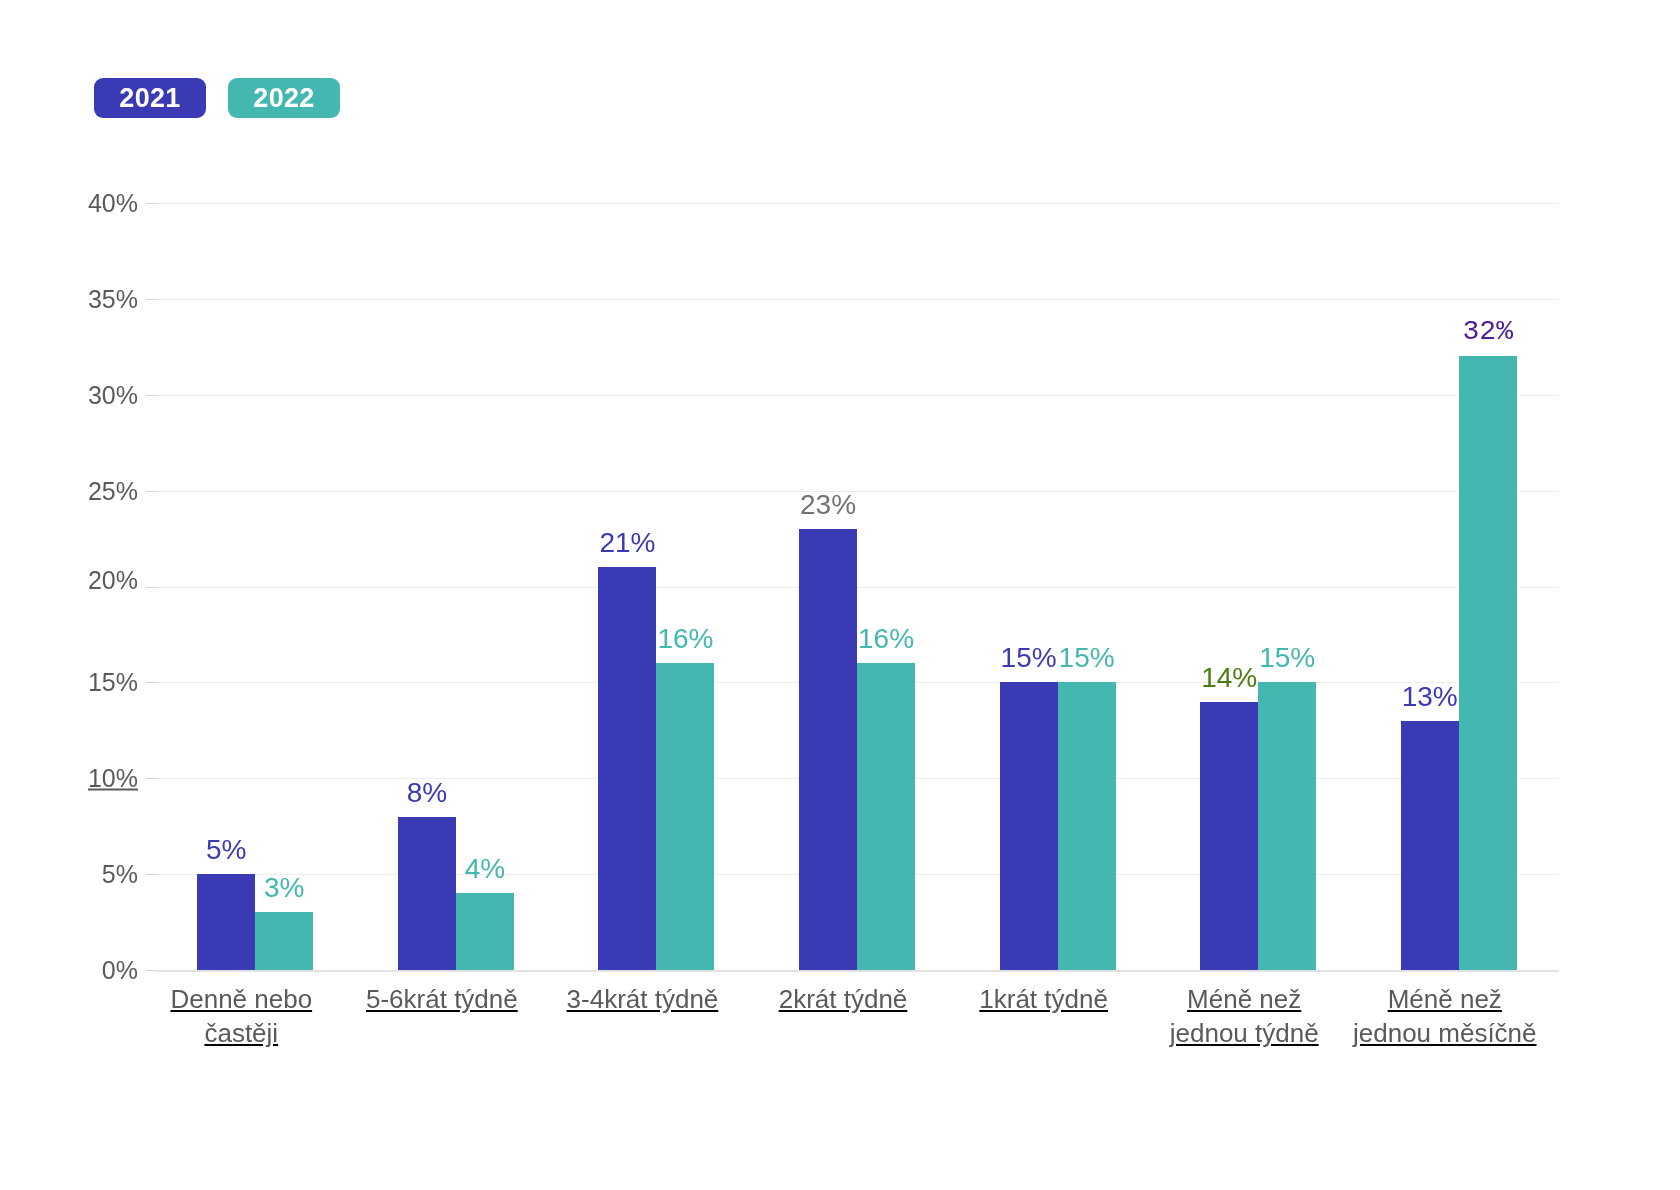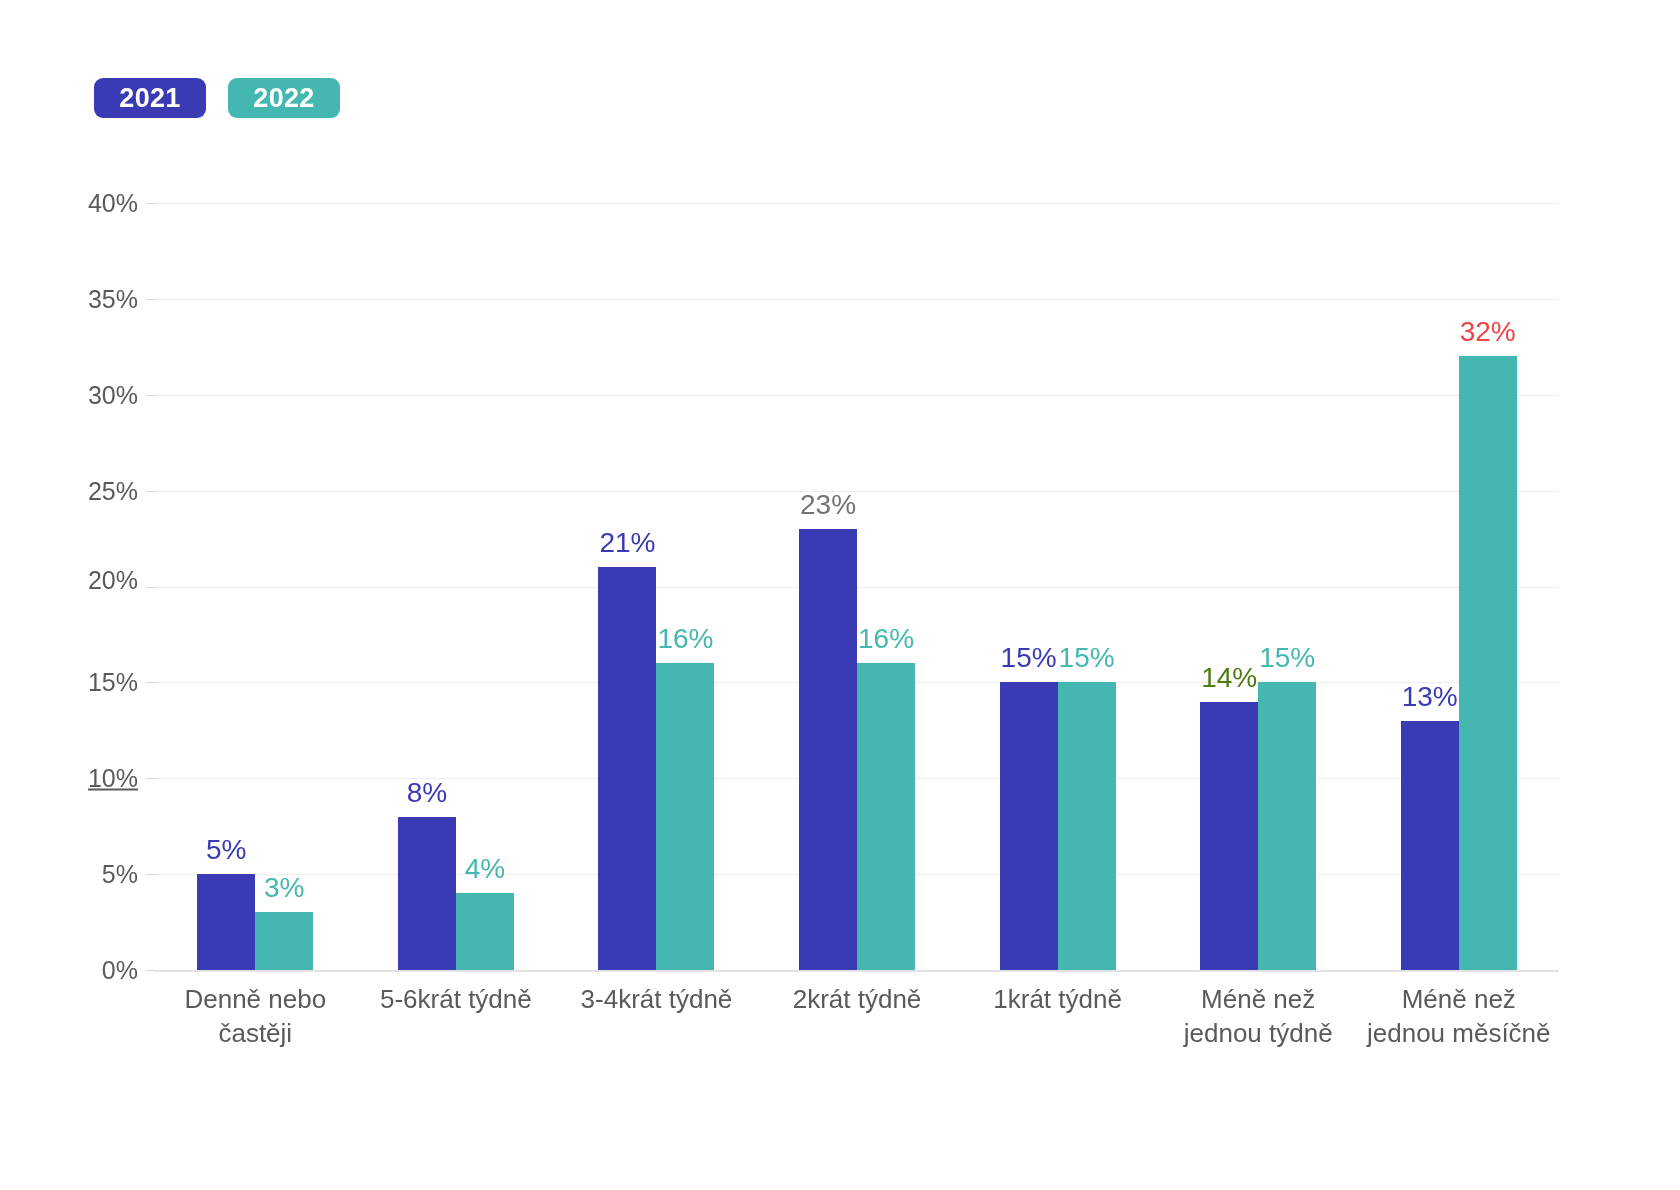--- a/index.html
+++ b/index.html
@@ -137,24 +137,25 @@
     left: 50%;
     transform: translateX(-50%);
     font-size: 28px;
     white-space: nowrap;
     line-height: 1;
   }
 
   
   #cat-labels {
     position: absolute;
-    left: 155px;
+    left: 141px;
     top: 982px;
     width: 1404px;
     display: flex;
+    text-decoration: underline;
   }
   .cat-label {
     flex: 1 1 0;
     text-align: center;
     font-size: 26px;
     color: #5a5a5a;
     line-height: 1.32;
     padding: 0 4px;
     box-sizing: border-box;
   }
@@ -279,21 +280,21 @@
         </div>
       </div>
       <div class="bar-group">
         <div class="bars-inner">
           <div class="bar-wrap">
             <div class="bar" style="height: 249.275px; background: rgb(58, 58, 180);"></div>
             <div class="bar-label" style="color: rgb(58, 58, 180); bottom: 259.275px;">13%</div>
           </div>
           <div class="bar-wrap">
             <div class="bar" style="height: 613.6px; background: rgb(68, 184, 176);"></div>
-            <div class="bar-label" style="color: #ef4444; bottom: 623.6px;">32%</div>
+            <div class="bar-label" style="color: #4c1d95; bottom: 623.6px; font-family: Liberation Mono, monospace;">32%</div>
           </div>
         </div>
       </div>
     </div>
 
   <div id="cat-labels">
       <div class="cat-label">
         <div>Denně nebo</div>
         <div>častěji</div>
       </div>

